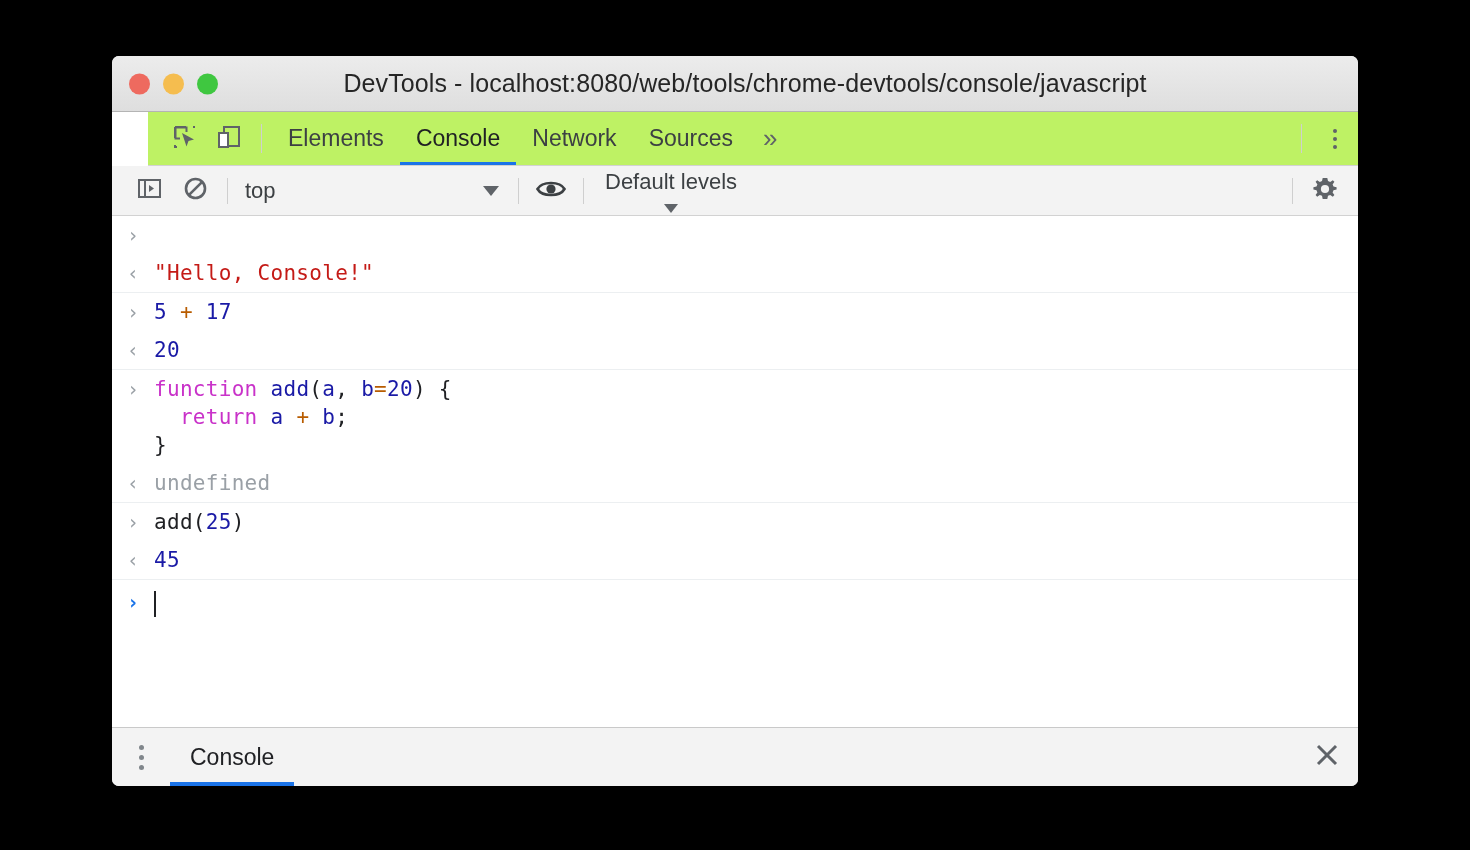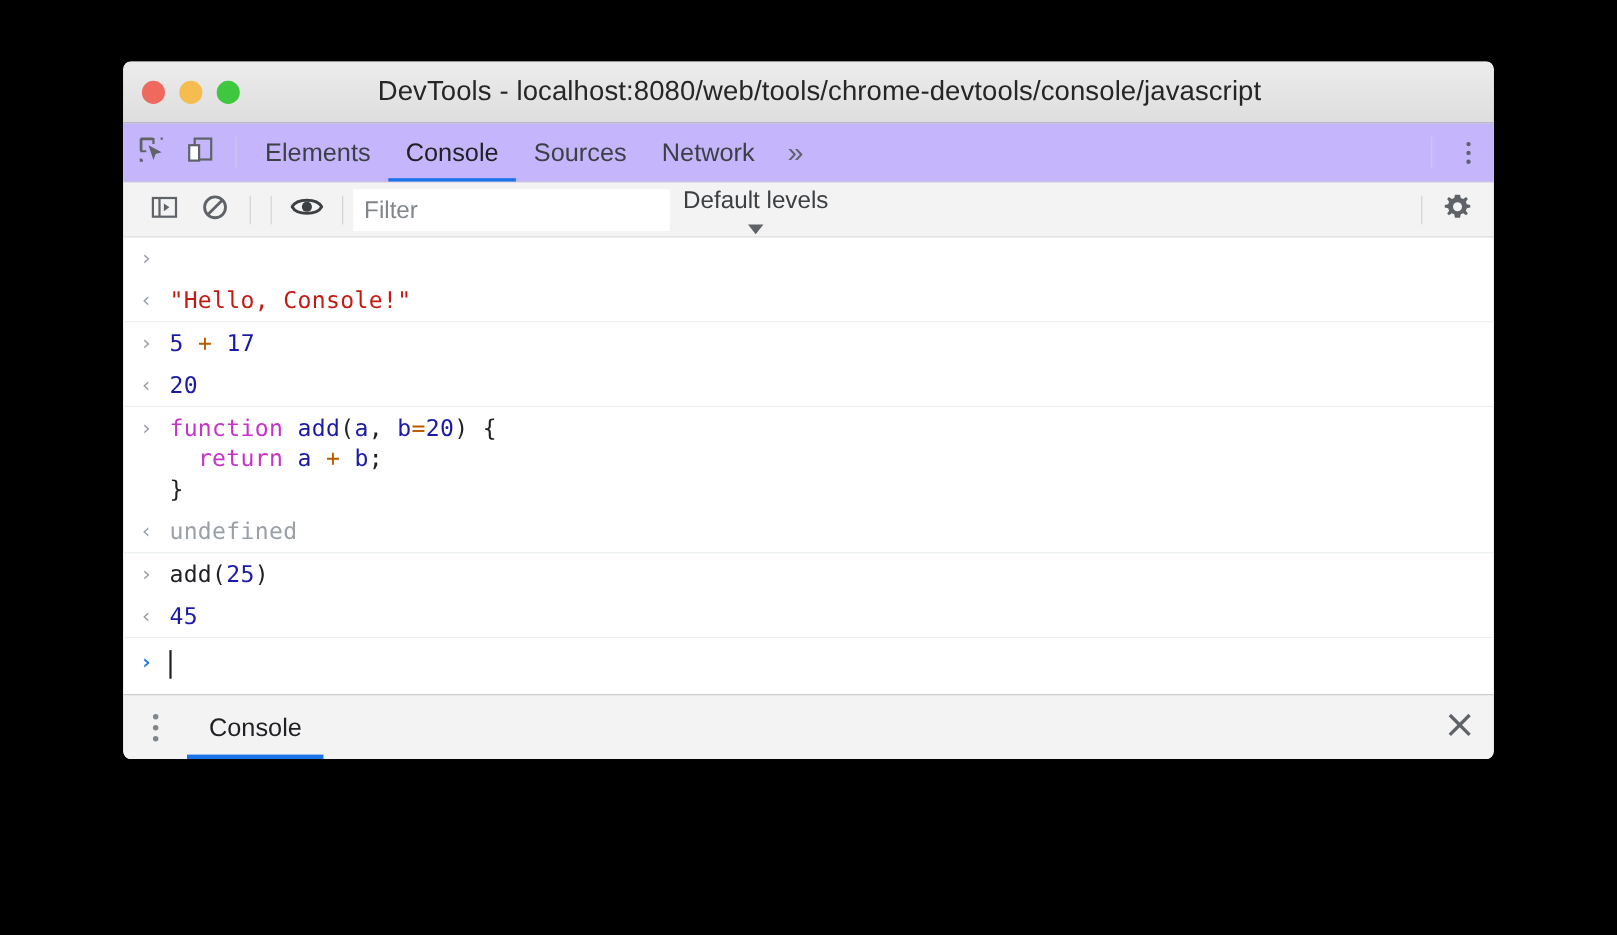--- a/index.html
+++ b/index.html
@@ -14,21 +14,21 @@
     font-family: "Liberation Sans", sans-serif;
     -webkit-font-smoothing: antialiased;
   }
 
   
   #window {
     position: absolute;
     left: 112px;
     top: 56px;
     width: 1246px;
-    height: 634px;
+    height: 730px;
     background: #ffffff;
     border-radius: 7px;
     box-shadow: 0 6px 26px rgba(0,0,0,0.55);
     overflow: hidden;
     display: flex;
     flex-direction: column;
   }
 
   
   #titlebar {
@@ -66,26 +66,27 @@
     letter-spacing: 0.1px;
     padding-left: 20px;
     box-sizing: border-box;
     white-space: nowrap;
   }
 
   
   #tabbar {
     height: 54px;
     flex: 0 0 54px;
-    background: #c4b5fd;
+    background: #bef264;
     border-bottom: 1px solid #d2d2d2;
     display: flex;
     align-items: stretch;
-    padding-left: 4px;
+    padding-left: 15px;
     box-sizing: border-box;
+    margin-left: 36px;
   }
   .tb-icon-btn {
     width: 44px;
     display: flex;
     align-items: center;
     justify-content: center;
   }
   .tb-sep {
     width: 1px;
     background: #cfcfcf;
@@ -338,24 +339,24 @@
     </div>
     <div class="tb-sep"></div>
 
     <div class="panel-tab">
       <span>Elements</span>
     </div>
     <div class="panel-tab active">
       <span>Console</span>
     </div>
     <div class="panel-tab">
+      <span>Network</span>
+    </div>
+    <div class="panel-tab">
       <span>Sources</span>
-    </div>
-    <div class="panel-tab">
-      <span>Network</span>
     </div>
     <div class="overflow-tab">
       <span>»</span>
     </div>
 
     <div class="tabbar-spacer"></div>
     <div class="tb-sep"></div>
     <div class="kebab">
       <span style="display:flex;flex-direction:column;gap:4px;">
         <i></i>
@@ -378,33 +379,36 @@
     <div class="fb-icon">
       <span>
         <svg width="25" height="25" viewBox="0 0 25 25">
           <circle cx="12.5" cy="12.5" r="9.5" fill="none" stroke="#5f6368" stroke-width="2.6"></circle>
           <line x1="5.8" y1="19.2" x2="19.2" y2="5.8" stroke="#5f6368" stroke-width="2.6"></line>
         </svg>
       </span>
     </div>
     <div class="fb-sep"></div>
 
+    <div id="context-select">
+      <span>top</span>
+      <span class="caret"></span>
+    </div>
 
     <div class="fb-sep"></div>
     <div class="fb-icon">
       <span>
         <svg width="30" height="22" viewBox="0 0 30 22">
           <path d="M1.5 11 C6 3, 24 3, 28.5 11 C24 19, 6 19, 1.5 11 Z" fill="none" stroke="#3c4043" stroke-width="2.6"></path>
           <circle cx="15" cy="11" r="4.6" fill="#3c4043"></circle>
         </svg>
       </span>
     </div>
     <div class="fb-sep"></div>
 
-    <input id="filter-input" type="text" value="" placeholder="Filter" style="">
 
     <div id="levels-select">
       <span>Default levels</span>
       <span class="caret-sm"></span>
     </div>
 
     <div class="fb-spacer"></div>
     <div class="fb-sep"></div>
     <div class="fb-icon" style="margin-right:10px;">
       <span>

